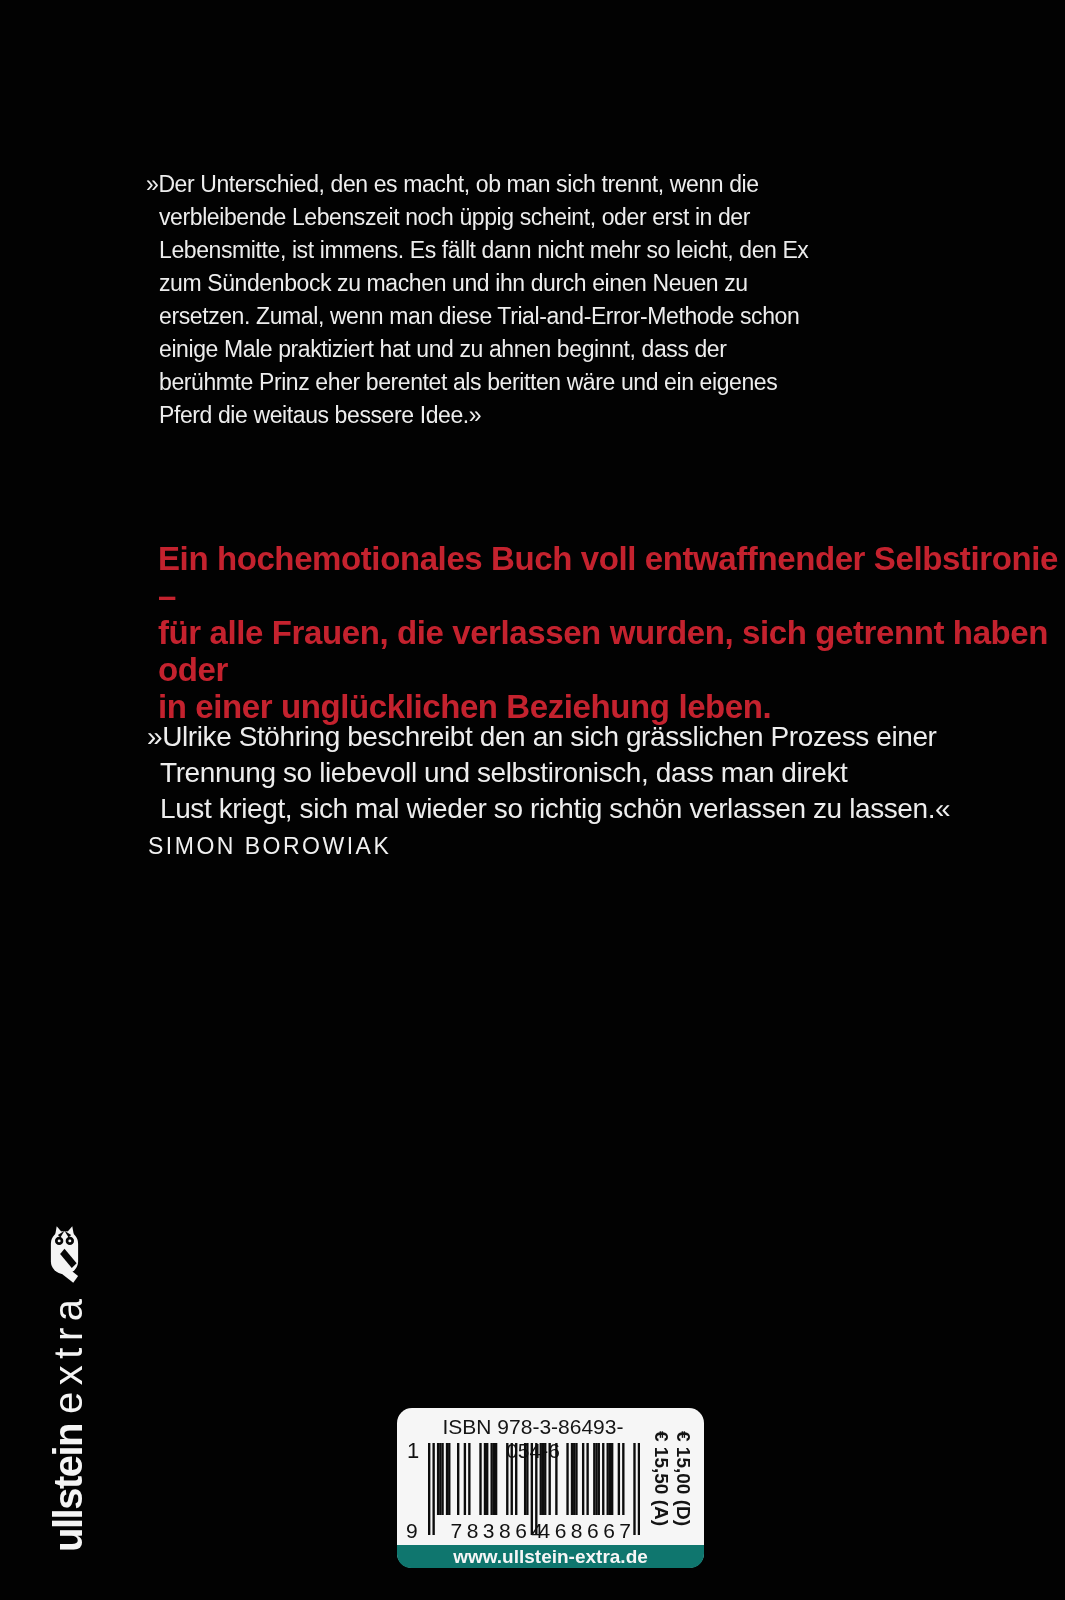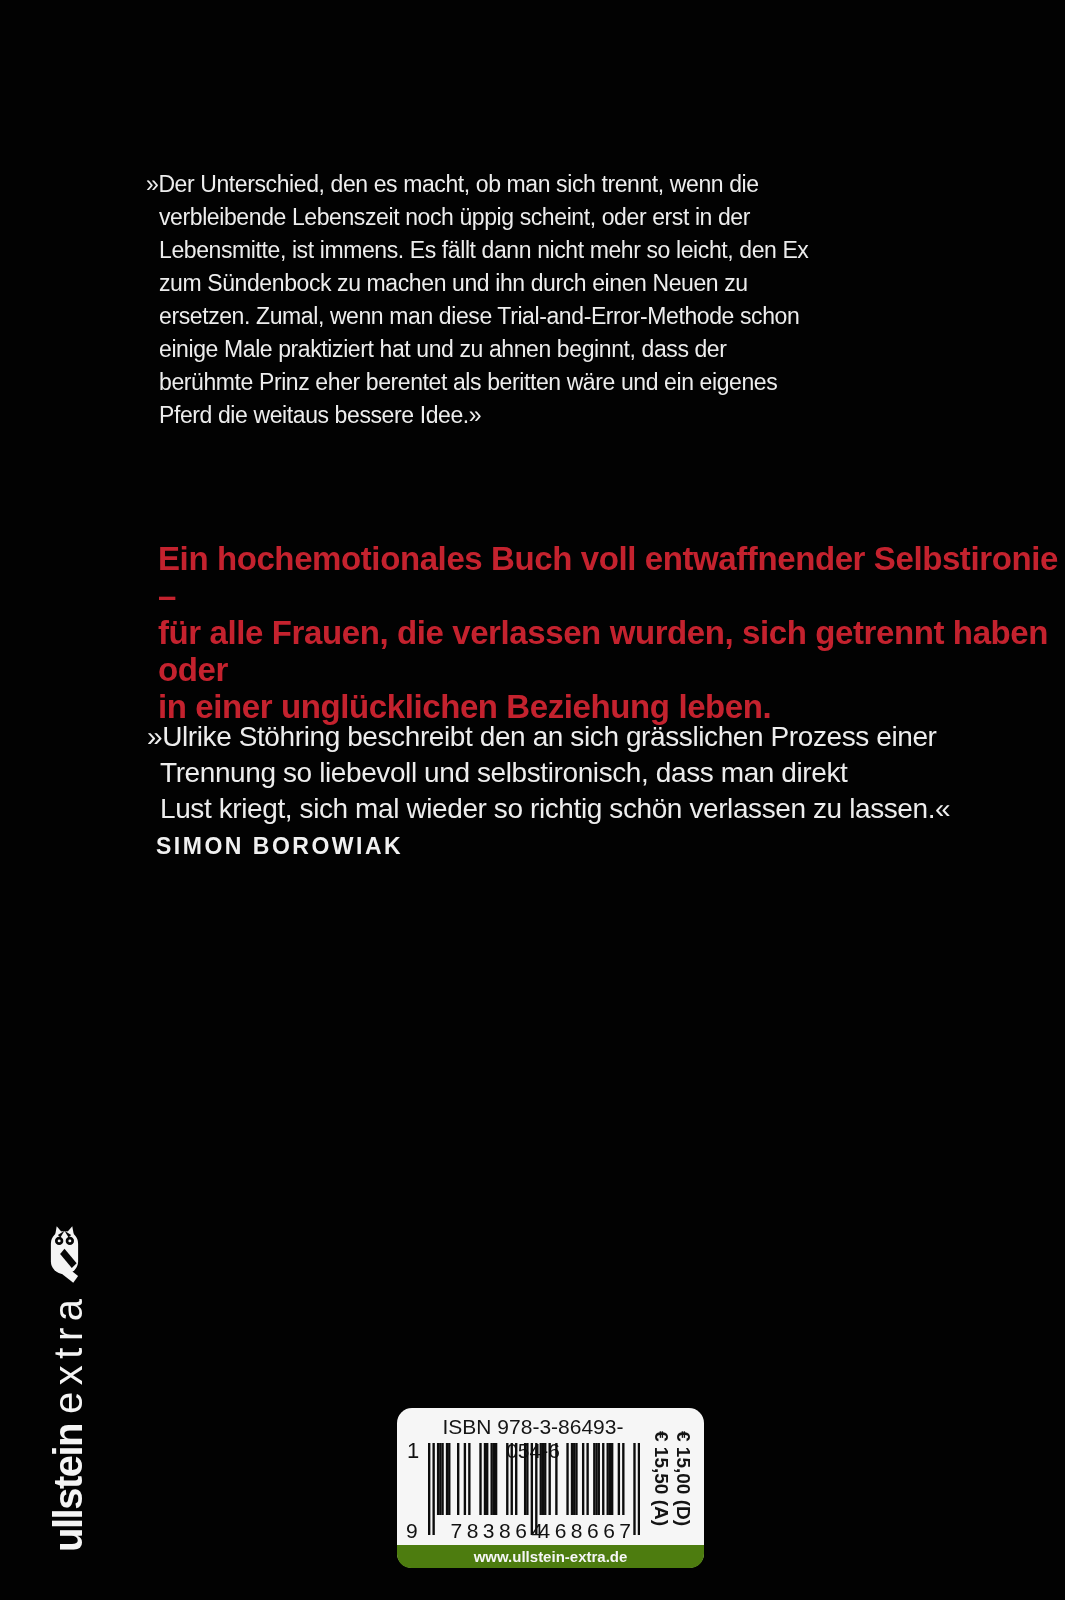--- a/index.html
+++ b/index.html
@@ -6,21 +6,21 @@
   body {
     width:1065px; height:1600px; position:relative; overflow:hidden;
     font-family:"Liberation Sans","DejaVu Sans",sans-serif;
   }
   .cover { position:absolute; inset:0; background:#020202; }
 
   .para { position:absolute; white-space:pre-line; color:#ededed; }
   #main-quote  { left:159px; top:168px; font-size:23px; line-height:33px; text-indent:-13px; letter-spacing:-0.4px; }
   #highlight   { left:158px; top:540px; font-size:33px; line-height:37px; font-weight:700; letter-spacing:-0.4px; }
   #press-quote { left:160px; top:719px; font-size:28px; line-height:36px; text-indent:-13px; letter-spacing:-0.4px; }
-  #attribution { position:absolute; left:156px; top:833px; font-size:23px; letter-spacing:2.5px; font-weight:700; color:#f0f0f0; }
+  #attribution { position:absolute; left:148px; top:833px; font-size:23px; letter-spacing:2.5px; font-weight:400; color:#f0f0f0; }
 
   
   #spine-text {
     position:absolute; left:46px; top:1552px; width:280px; height:44px;
     transform:rotate(-90deg); transform-origin:0 0;
     color:#f4f4f4; font-size:40px; line-height:44px; white-space:nowrap;
   }
   #spine-text .w-bold  { font-weight:700; letter-spacing:-1.5px; }
   #spine-text .w-light { font-weight:400; letter-spacing:6.5px; margin-left:10px; }
   #owl { position:absolute; left:47px; top:1226px; width:35px; height:57px; }
@@ -39,22 +39,22 @@
   #bc-left   { left:9px; }
   #bc-g1     { left:85px;  transform:translateX(-50%); letter-spacing:4.5px;padding-left:34px; }
   #bc-g2     { left:190px; transform:translateX(-50%); letter-spacing:4.5px; }
   #price {
     position:absolute; left:223px; top:53px; width:104px; height:44px;
     transform:rotate(90deg); font-size:19px; font-weight:700; line-height:22px;
     white-space:nowrap; color:#141414;
   }
   #web-band {
     position:absolute; left:0; right:0; bottom:0; height:23px;
-    background:#4d7c0f; border-radius:0 0 14px 14px;
-    text-align:center; font-size:15px; font-weight:700; line-height:23px; color:#f6f6f6;
+    background:#0f766e; border-radius:0 0 14px 14px;
+    text-align:center; font-size:19px; font-weight:700; line-height:23px; color:#f6f6f6;
   }
 </style>
 </head>
 <body>
 
 <div class="cover" style="background: rgb(2, 2, 2);">
 
   <div class="para" id="main-quote">»Der Unterschied, den es macht, ob man sich trennt, wenn die
 verbleibende Lebenszeit noch üppig scheint, oder erst in der
 Lebensmitte, ist immens. Es fällt dann nicht mehr so leicht, den Ex

